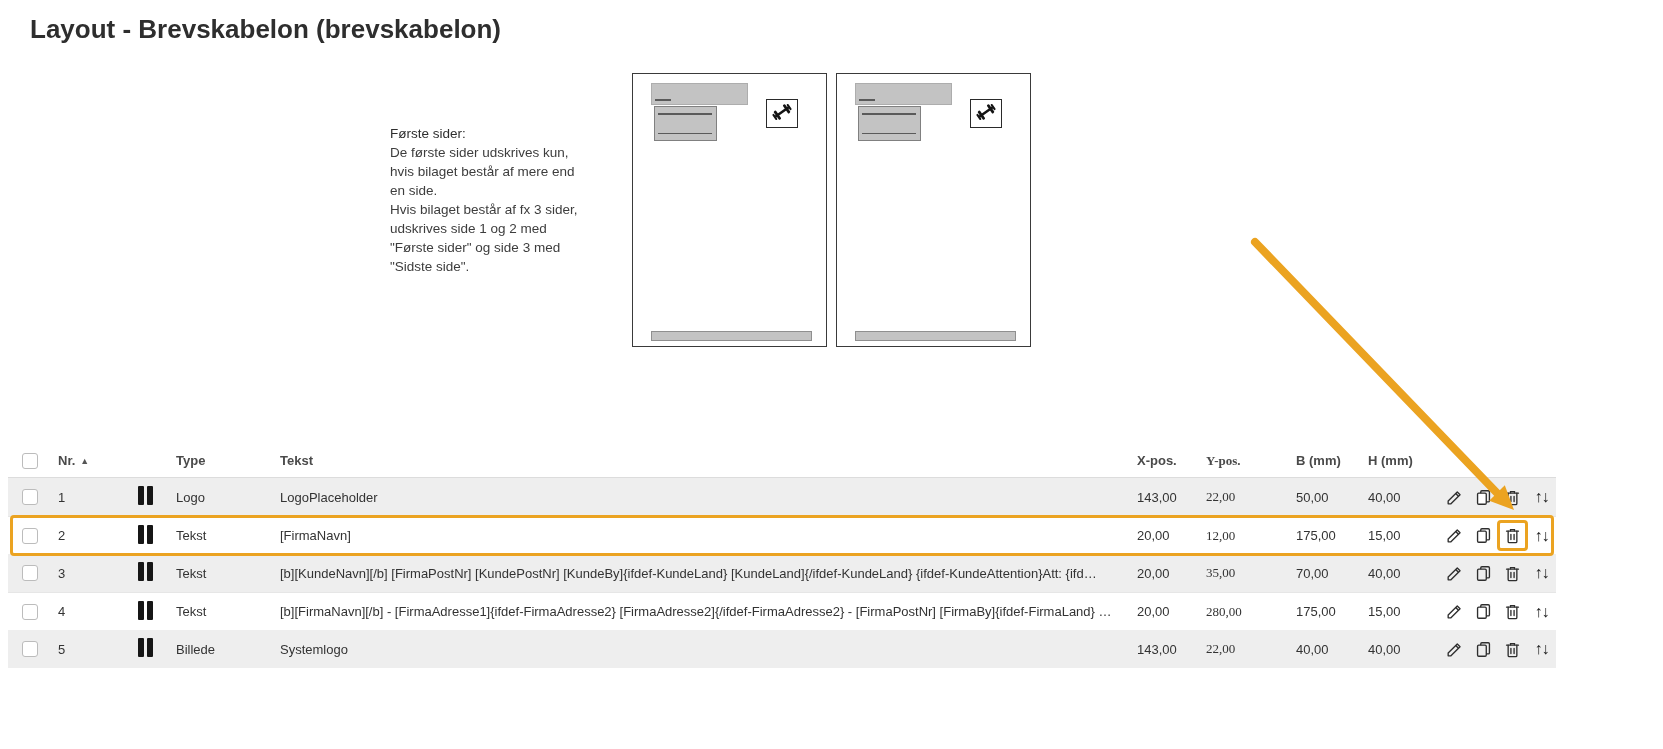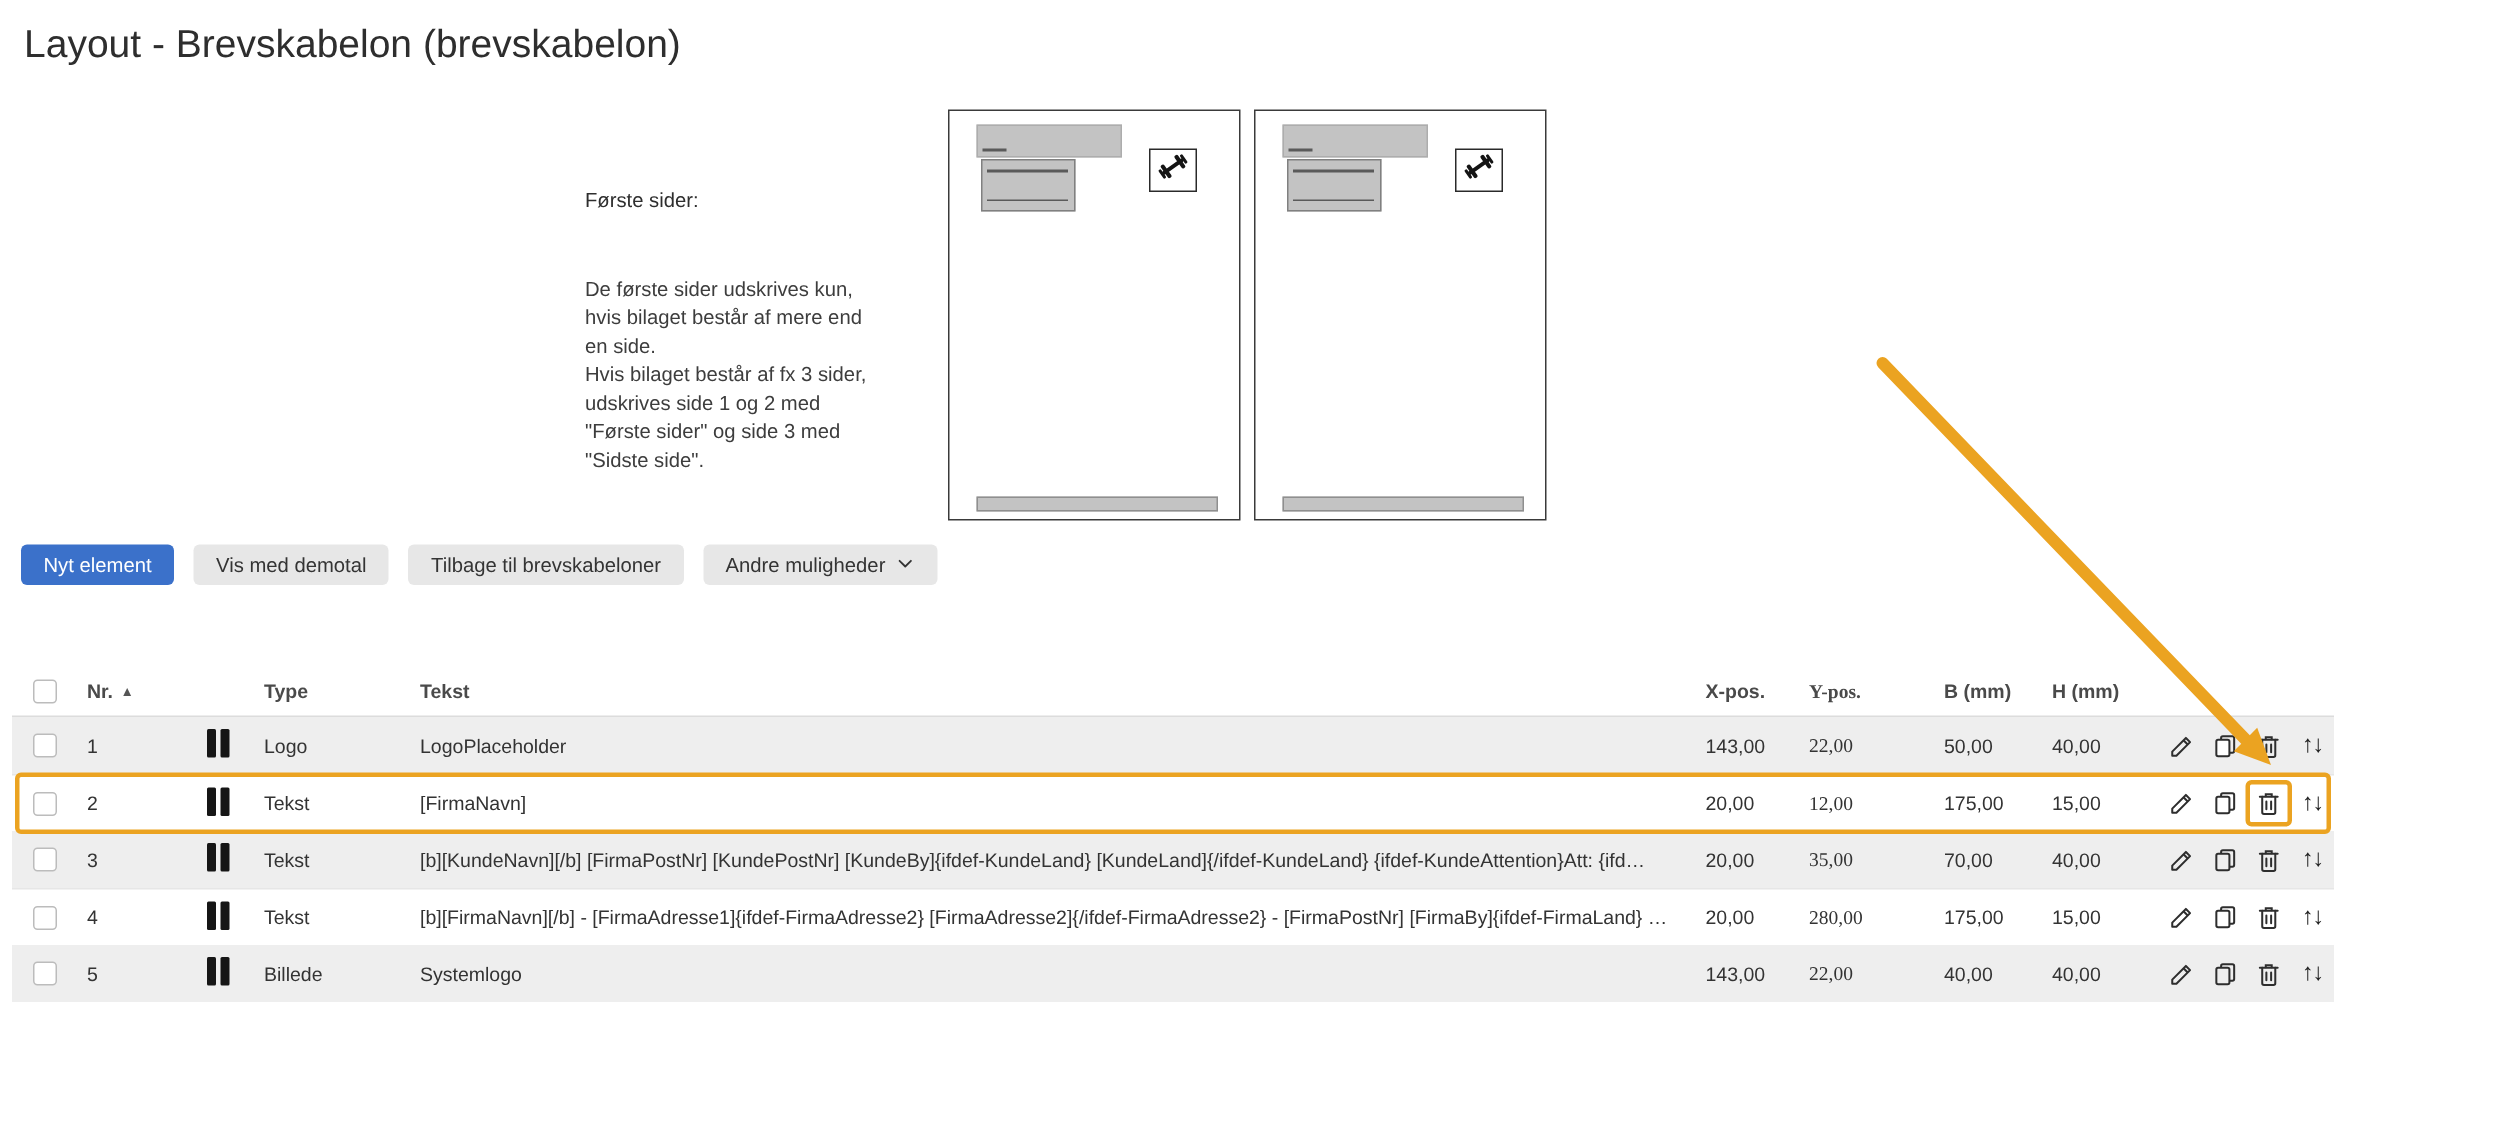--- a/index.html
+++ b/index.html
@@ -1,39 +1,39 @@
 <!DOCTYPE html>
 <html style="--accent: #eba321; --primary: #3b71ca;"><head>
 <meta charset="utf-8">
 <style>
   html,body{margin:0;padding:0;background:#fff;}
   .canvas{
     position:relative;width:1663px;height:749px;background:#fff;overflow:hidden;
     font-family:"Liberation Sans",sans-serif;color:#333;
   }
   
-  .page-title{position:absolute;left:16px;top:14px;font-size:26px;font-weight:400;color:#2e2e2e;}
+  .page-title{position:absolute;left:30px;top:14px;font-size:26px;font-weight:700;color:#2e2e2e;}
   
   .thumb{position:absolute;top:73px;width:193px;height:272px;border:1px solid #3a3a3a;background:#fff;}
   .thumb.first{left:632px;}
   .thumb.last{left:836px;}
   .thumb-topbar{position:absolute;left:18px;top:9px;width:97px;height:22px;background:#c3c3c3;border:1px solid #adadad;box-sizing:border-box;}
   .micro-line{position:absolute;height:2px;background:#5a5a5a;}
   .thumb-topbar .micro-line{left:3px;bottom:3px;width:16px;}
   .address-box{position:absolute;left:21px;top:32px;width:63px;height:35px;background:#c3c3c3;border:1px solid #808080;box-sizing:border-box;}
   .address-box .l1{left:3px;top:6px;width:54px;height:1.5px;}
   .address-box .l2{left:3px;bottom:6px;width:54px;height:1.5px;}
   .logo-box{position:absolute;left:133px;top:25px;width:32px;height:29px;background:#fff;border:1px solid #2a2a2a;box-sizing:border-box;display:flex;align-items:center;justify-content:center;}
   .thumb-footerbar{position:absolute;left:18px;bottom:5px;width:161px;height:10px;background:#c3c3c3;border:1px solid #8f8f8f;box-sizing:border-box;}
   
   .desc{position:absolute;font-size:13.5px;line-height:19px;color:#3d3d3d;}
   .desc.first{left:390px;top:124px;width:215px;}
   .desc.last{left:1040px;top:152px;width:220px;}
   .desc .desc-heading{font-weight:normal;color:#2e2e2e;}
-  .desc .desc-body{white-space:pre-line;margin-top:40px;}
+  .desc .desc-body{white-space:pre-line;}
   
   .toolbar{position:absolute;left:14px;top:363px;display:flex;gap:13px;align-items:center;}
   .btn{display:inline-flex;align-items:center;gap:7px;height:27px;padding:0 15px;border:none;border-radius:4px;
        font-family:"Liberation Sans",sans-serif;font-size:13.5px;color:#343434;background:#e7e7e7;cursor:pointer;white-space:nowrap;}
   .btn.primary{background:var(--primary,#3b71ca);color:#fff;}
   
   .table{position:absolute;left:8px;top:444px;width:1548px;font-size:13px;}
   .trow{display:flex;align-items:center;height:38px;padding-left:14px;box-sizing:border-box;position:relative;}
   .thead{height:34px;font-weight:bold;color:#4a4a4a;border-bottom:1px solid #dcdcdc;}
   .row-odd{background:#eeeeee;}
@@ -121,33 +121,20 @@
     <div class="desc-heading">Første sider:</div>
     <div class="desc-body">De første sider udskrives kun,
 hvis bilaget består af mere end
 en side.
 Hvis bilaget består af fx 3 sider,
 udskrives side 1 og 2 med
 "Første sider" og side 3 med
 "Sidste side".</div>
   </div>
 
-  <div class="toolbar">
-    <button class="btn primary">Nyt element</button>
-    <button class="btn">Vis med demotal</button>
-    <button class="btn">Tilbage til brevskabeloner</button>
-    <button class="btn">
-      <span>Andre muligheder</span>
-      <span>
-        <svg width="13" height="13" viewBox="0 0 24 24">
-            <path d="M5 9l7 7 7-7" fill="none" stroke="#333" stroke-width="2.2" stroke-linecap="round" stroke-linejoin="round"></path>
-          </svg>
-      </span>
-    </button>
-  </div>
 
   <div class="table">
     <div class="trow thead">
       <div class="cell c-check">
           <div class="checkbox"></div>
         </div>
       <div class="cell c-nr"><span>Nr.</span><span class="sort-caret">▲</span></div>
       <div class="cell c-grip"></div>
       <div class="cell c-type">Type</div>
       <div class="cell c-tekst">Tekst</div>

